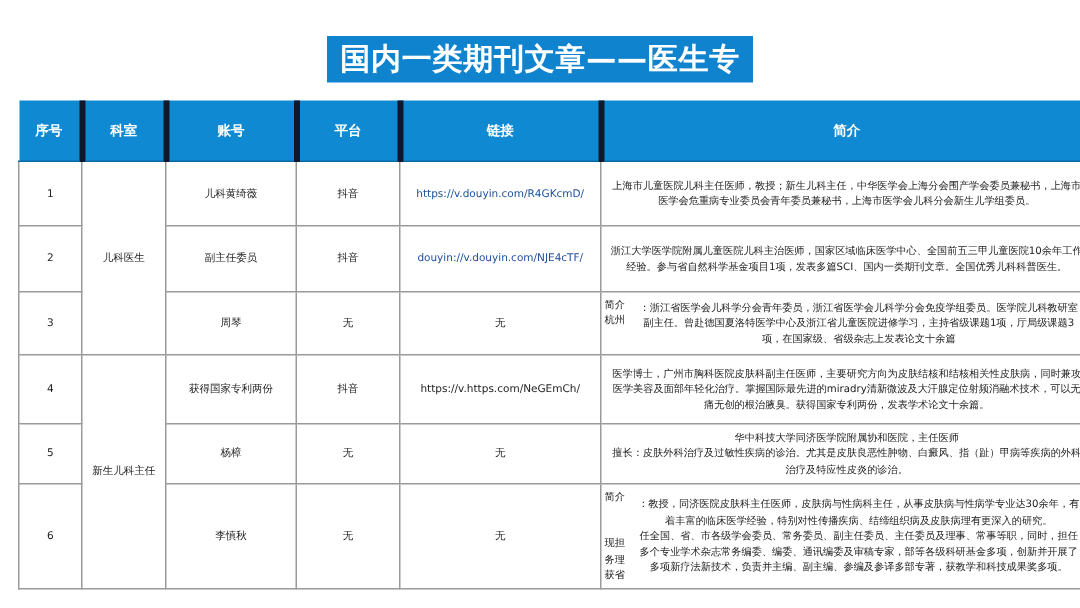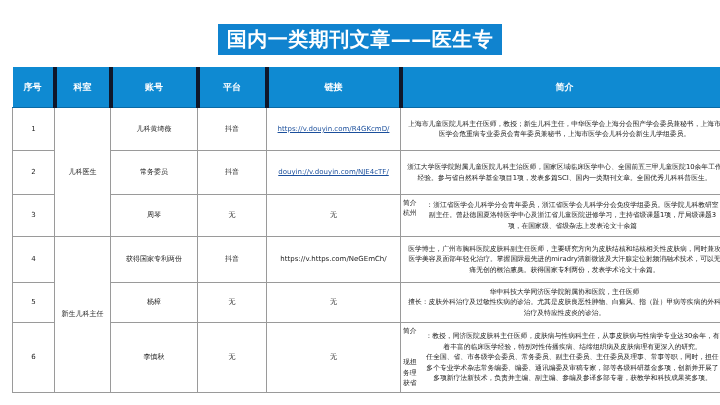--- a/index.html
+++ b/index.html
@@ -2,21 +2,21 @@
 <html><head>
 <meta charset="utf-8">
 <style>
   html, body { margin:0; padding:0; background:#ffffff; }
   body { width:720px; height:405px; position:relative; overflow:hidden; font-family:"DejaVu Sans", "Liberation Sans", sans-serif; }
   .title-banner { position:absolute; left:218px; top:24px; width:284px; height:31px; background:#1083cf; color:#fff; font-weight:bold; font-size:20px; line-height:31px; text-align:center; letter-spacing:0.5px; }
   table.grid { position:absolute; left:12px; top:67px; width:716px; border-collapse:collapse; table-layout:fixed; }
   table.grid th { background:#0f8ad2; color:#fff; font-size:9px; font-weight:bold; height:40px; border-right:4px solid #0f172a; border-bottom:1px solid #0a6aa5; padding:0; }
   table.grid td { border:1px solid #9a9a9a; font-size:7px; color:#222; text-align:center; vertical-align:middle; padding:0 3px; line-height:10.5px; }
   table.grid td.intro { font-size:6.8px; line-height:10.4px; padding:1px 6px; }
-  .link-u { color:#1b4f9c; text-decoration:underline; }
+  .link-u { color:#1b4f9c; }
   .link-plain { color:#222; }
   .side-label { position:absolute; font-size:6.8px; color:#222; line-height:10.4px; }
 </style>
 </head>
 <body>
 
 <div class="title-banner">国内一类期刊文章——医生专家</div>
 
 <table class="grid">
   <colgroup>
@@ -41,21 +41,21 @@
     <tr style="height:43px">
       <td>1</td>
       <td rowspan="3">儿科医生</td>
       <td>儿科黄绮薇</td>
       <td>抖音</td>
       <td><span class="link-u">https://v.douyin.com/R4GKcmD/</span></td>
       <td class="intro">上海市儿童医院儿科主任医师，教授；新生儿科主任，中华医学会上海分会围产学会委员兼秘书，上海市医学会危重病专业委员会青年委员兼秘书，上海市医学会儿科分会新生儿学组委员。</td>
     </tr>
     <tr style="height:44px">
       <td>2</td>
-      <td>常务委员</td>
+      <td>副主任委员</td>
       <td>抖音</td>
       <td><span class="link-u">douyin://v.douyin.com/NJE4cTF/</span></td>
       <td class="intro">浙江大学医学院附属儿童医院儿科主治医师，国家区域临床医学中心、全国前五三甲儿童医院10余年工作经验。参与省自然科学基金项目1项，发表多篇SCI、国内一类期刊文章。全国优秀儿科科普医生。</td>
     </tr>
     <tr style="height:42px">
       <td>3</td>
       <td>周琴</td>
       <td>无</td>
       <td><span class="link-plain">无</span></td>
       <td class="intro" style="position:relative; padding-left:22px">

